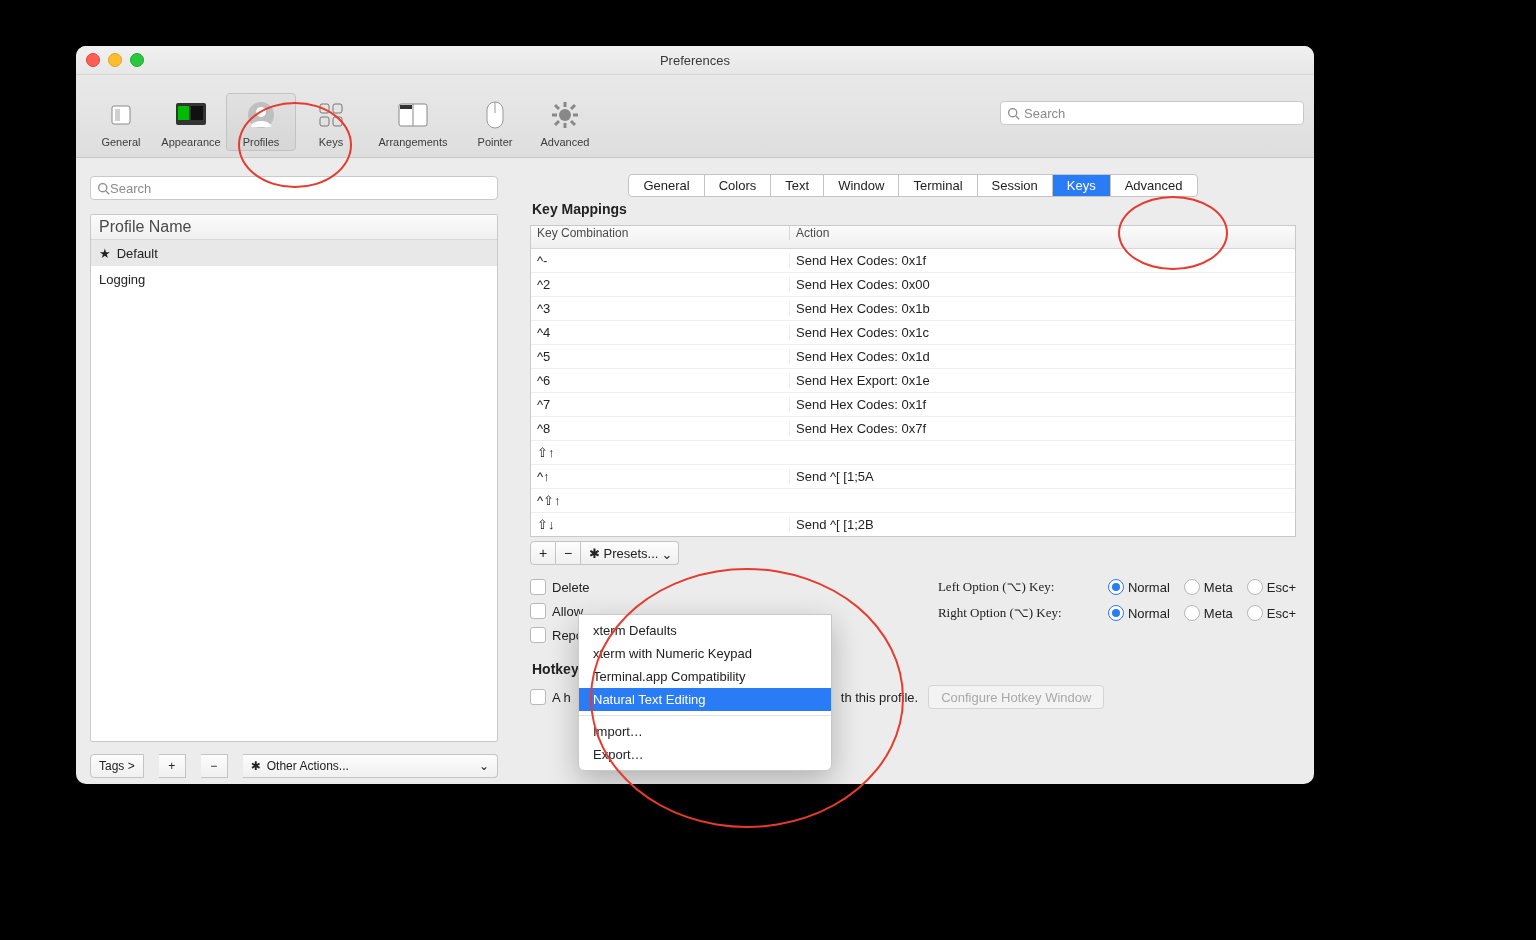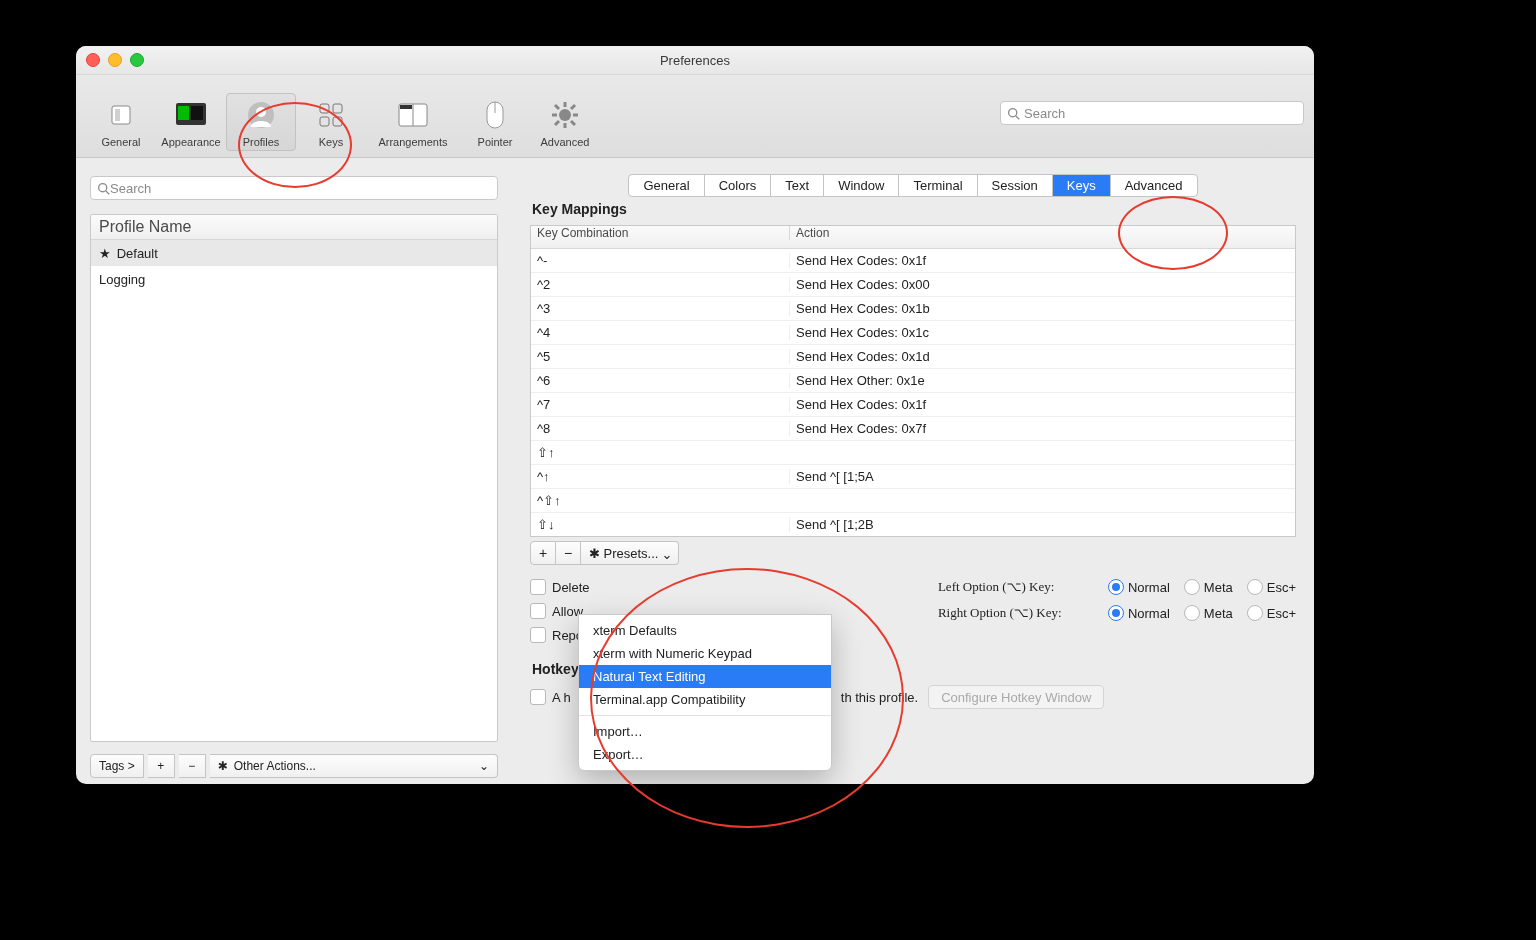--- a/index.html
+++ b/index.html
@@ -22,21 +22,21 @@
 .toolbar-search{align-self:center;width:290px;height:22px;background:#fff;border:1px solid #c9c9c9;border-radius:4px;display:flex;align-items:center;padding:0 6px;color:#8a8a8a;}
 .toolbar-search svg{margin-right:4px;}
 .body{display:flex;height:calc(100% - 28px - 76px);}
 .left-pane{width:408px;padding:18px 14px 14px 14px;display:flex;flex-direction:column;}
 .left-search{height:22px;background:#fff;border:1px solid #c9c9c9;border-radius:4px;display:flex;align-items:center;padding:0 6px;color:#8a8a8a;}
 .profile-box{margin-top:14px;flex:1;background:#fff;border:1px solid #c9c9c9;border-radius:2px;overflow:hidden;}
 .profile-header{background:linear-gradient(#fbfbfb,#efefef);border-bottom:1px solid #d7d7d7;height:24px;display:flex;align-items:center;padding:0 8px;font-size:16px;color:#4a4a4a;}
 .profile-row{height:26px;display:flex;align-items:center;padding:0 8px;font-size:13px;}
 .profile-row.sel{background:#e8e8e8;}
 .profile-row .star{margin-right:6px;}
-.left-bottom{margin-top:12px;display:flex;align-items:center;gap:4px;}
+.left-bottom{margin-top:12px;display:flex;align-items:center;gap:15px;}
 .seg{height:22px;border:1px solid #c4c4c4;background:linear-gradient(#fdfdfd,#f0f0f0);display:flex;align-items:center;padding:0 8px;font-size:12px;}
 .seg:first-child{border-radius:4px 0 0 4px;}
 .seg.mid{border-left:none;}
 .seg.last{border-left:none;border-radius:0 4px 4px 0;}
 .right-pane{flex:1;padding:16px 18px 18px 18px;overflow:hidden;position:relative;}
 .subtabs{display:flex;justify-content:center;}
 .subtabs-inner{display:flex;border:1px solid #c4c4c4;border-radius:4px;overflow:hidden;background:#fff;}
 .subtab{padding:3px 14px;font-size:13px;border-right:1px solid #c4c4c4;cursor:default;}
 .subtab:last-child{border-right:none;}
 .subtab.active{background:#2a7bf6;color:#fff;}
@@ -250,21 +250,21 @@
               <div class="km-row">
                 <div class="c1">^4</div>
                 <div class="c2">Send Hex Codes: 0x1c</div>
               </div>
               <div class="km-row">
                 <div class="c1">^5</div>
                 <div class="c2">Send Hex Codes: 0x1d</div>
               </div>
               <div class="km-row">
                 <div class="c1">^6</div>
-                <div class="c2">Send Hex Other: 0x1e</div>
+                <div class="c2">Send Hex Export: 0x1e</div>
               </div>
               <div class="km-row">
                 <div class="c1">^7</div>
                 <div class="c2">Send Hex Codes: 0x1f</div>
               </div>
               <div class="km-row">
                 <div class="c1">^8</div>
                 <div class="c2">Send Hex Codes: 0x7f</div>
               </div>
               <div class="km-row">
@@ -361,22 +361,22 @@
         </div>
 
       </div>
     </div>
 
   </div>
 
   <div class="dropdown" id="presets-menu">
       <div class="dd-item">xterm Defaults</div>
       <div class="dd-item">xterm with Numeric Keypad</div>
+      <div class="dd-item">Terminal.app Compatibility</div>
       <div class="dd-item sel">Natural Text Editing</div>
-      <div class="dd-item">Terminal.app Compatibility</div>
       <div class="dd-sep"></div>
       <div class="dd-item">Import…</div>
       <div class="dd-item">Export…</div>
     </div>
 
   <div class="ann-circle" style="left:238px;top:102px;width:110px;height:82px;"></div>
   <div class="ann-circle" style="left:1118px;top:196px;width:106px;height:70px;"></div>
   <div class="ann-circle" style="left:590px;top:568px;width:310px;height:256px;"></div>
 
 </div>

